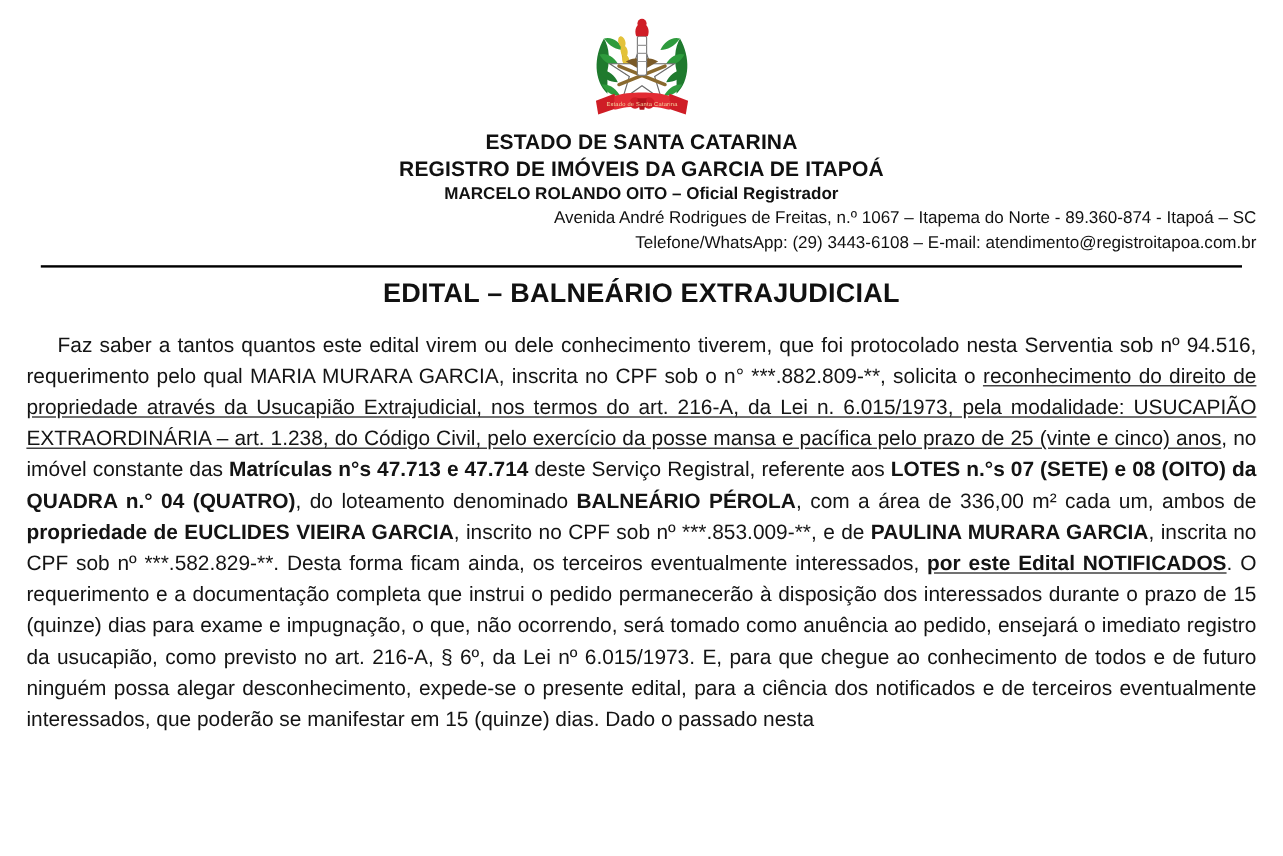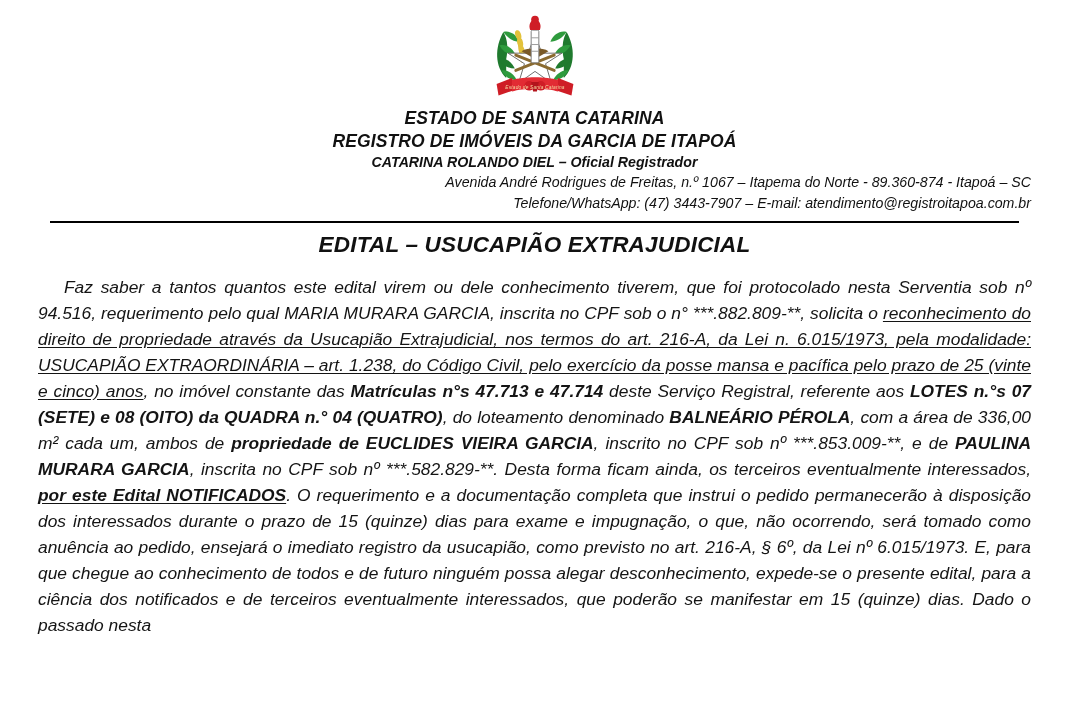--- a/index.html
+++ b/index.html
@@ -15,23 +15,22 @@
     font-family: "Liberation Sans", sans-serif;
     color: #111111;
     -webkit-font-smoothing: antialiased;
   }
 
   .page {
     position: relative;
     width: 1069px;
     height: 713px;
     box-sizing: border-box;
-    padding: 0 38px;
+    padding: 0 22px;
     background: #ffffff;
-    font-style: italic;
   }
 
   
   .crest-wrap {
     display: flex;
     justify-content: center;
     padding-top: 9px;
   }
   .crest {
     width: 96px;
@@ -155,24 +154,24 @@
         <circle cx="56" cy="80" r="5" fill="#cf1d26"></circle>
         <path d="M46 76 L54 76 L52 86 L48 86 Z" fill="#b3141c"></path>
         <text x="50" y="83" font-family="'Liberation Sans', sans-serif" font-size="5" fill="#f5d7a0" text-anchor="middle" letter-spacing="0.2">Estado de Santa Catarina</text>
       </g>
     </svg>
   </div>
 
   <div class="header-block">
     <div class="hdr-line hdr-l1">ESTADO DE SANTA CATARINA</div>
     <div class="hdr-line hdr-l2">REGISTRO DE IMÓVEIS DA GARCIA DE ITAPOÁ</div>
-    <div class="hdr-line hdr-l3">CATARINA ROLANDO DIEL – Oficial Registrador</div>
+    <div class="hdr-line hdr-l3">MARCELO ROLANDO OITO – Oficial Registrador</div>
     <div class="hdr-line hdr-l4">Avenida André Rodrigues de Freitas, n.º 1067 – Itapema do Norte - 89.360-874 - Itapoá – SC</div>
-    <div class="hdr-line hdr-l5">Telefone/WhatsApp: (47) 3443-7907 – E-mail: atendimento@registroitapoa.com.br</div>
+    <div class="hdr-line hdr-l5">Telefone/WhatsApp: (29) 3443-6108 – E-mail: atendimento@registroitapoa.com.br</div>
   </div>
 
   <hr class="rule">
 
-  <div class="doc-title">EDITAL – USUCAPIÃO EXTRAJUDICIAL</div>
+  <div class="doc-title">EDITAL – BALNEÁRIO EXTRAJUDICIAL</div>
 
   <p class="body-text"><span>Faz saber a tantos quantos este edital virem ou dele conhecimento tiverem, que foi protocolado nesta Serventia sob nº 94.516, requerimento pelo qual MARIA MURARA GARCIA, inscrita no CPF sob o n° ***.882.809-**, solicita o </span><u>reconhecimento do direito de propriedade através da Usucapião Extrajudicial, nos termos do art. 216-A, da Lei n. 6.015/1973, pela modalidade: USUCAPIÃO EXTRAORDINÁRIA – art. 1.238, do Código Civil, pelo exercício da posse mansa e pacífica pelo prazo de 25 (vinte e cinco) anos</u><span>, no imóvel constante das </span><b>Matrículas n°s 47.713 e 47.714</b><span> deste Serviço Registral, referente aos </span><b>LOTES n.°s 07 (SETE) e 08 (OITO) da QUADRA n.° 04 (QUATRO)</b><span>, do loteamento denominado </span><b>BALNEÁRIO PÉROLA</b><span>, com a área de 336,00 m² cada um,  ambos de </span><b>propriedade de EUCLIDES VIEIRA GARCIA</b><span>, inscrito no CPF sob nº ***.853.009-**, e de </span><b>PAULINA MURARA GARCIA</b><span>, inscrita no CPF sob nº ***.582.829-**. Desta forma ficam ainda, os terceiros eventualmente interessados, </span><span class="bu">por este Edital NOTIFICADOS</span><span>. O requerimento e a documentação completa que instrui o pedido permanecerão à disposição dos interessados durante o prazo de 15 (quinze) dias para exame e impugnação, o que, não ocorrendo, será tomado como anuência ao pedido, ensejará o imediato registro da usucapião, como previsto no art. 216-A, § 6º, da Lei nº 6.015/1973. E, para que chegue ao conhecimento de todos e de futuro ninguém possa alegar desconhecimento, expede-se o presente edital, para a ciência dos notificados e de terceiros eventualmente interessados, que poderão se manifestar em 15 (quinze) dias. Dado o passado nesta</span></p>
 
 </div>
 
 </body></html>

